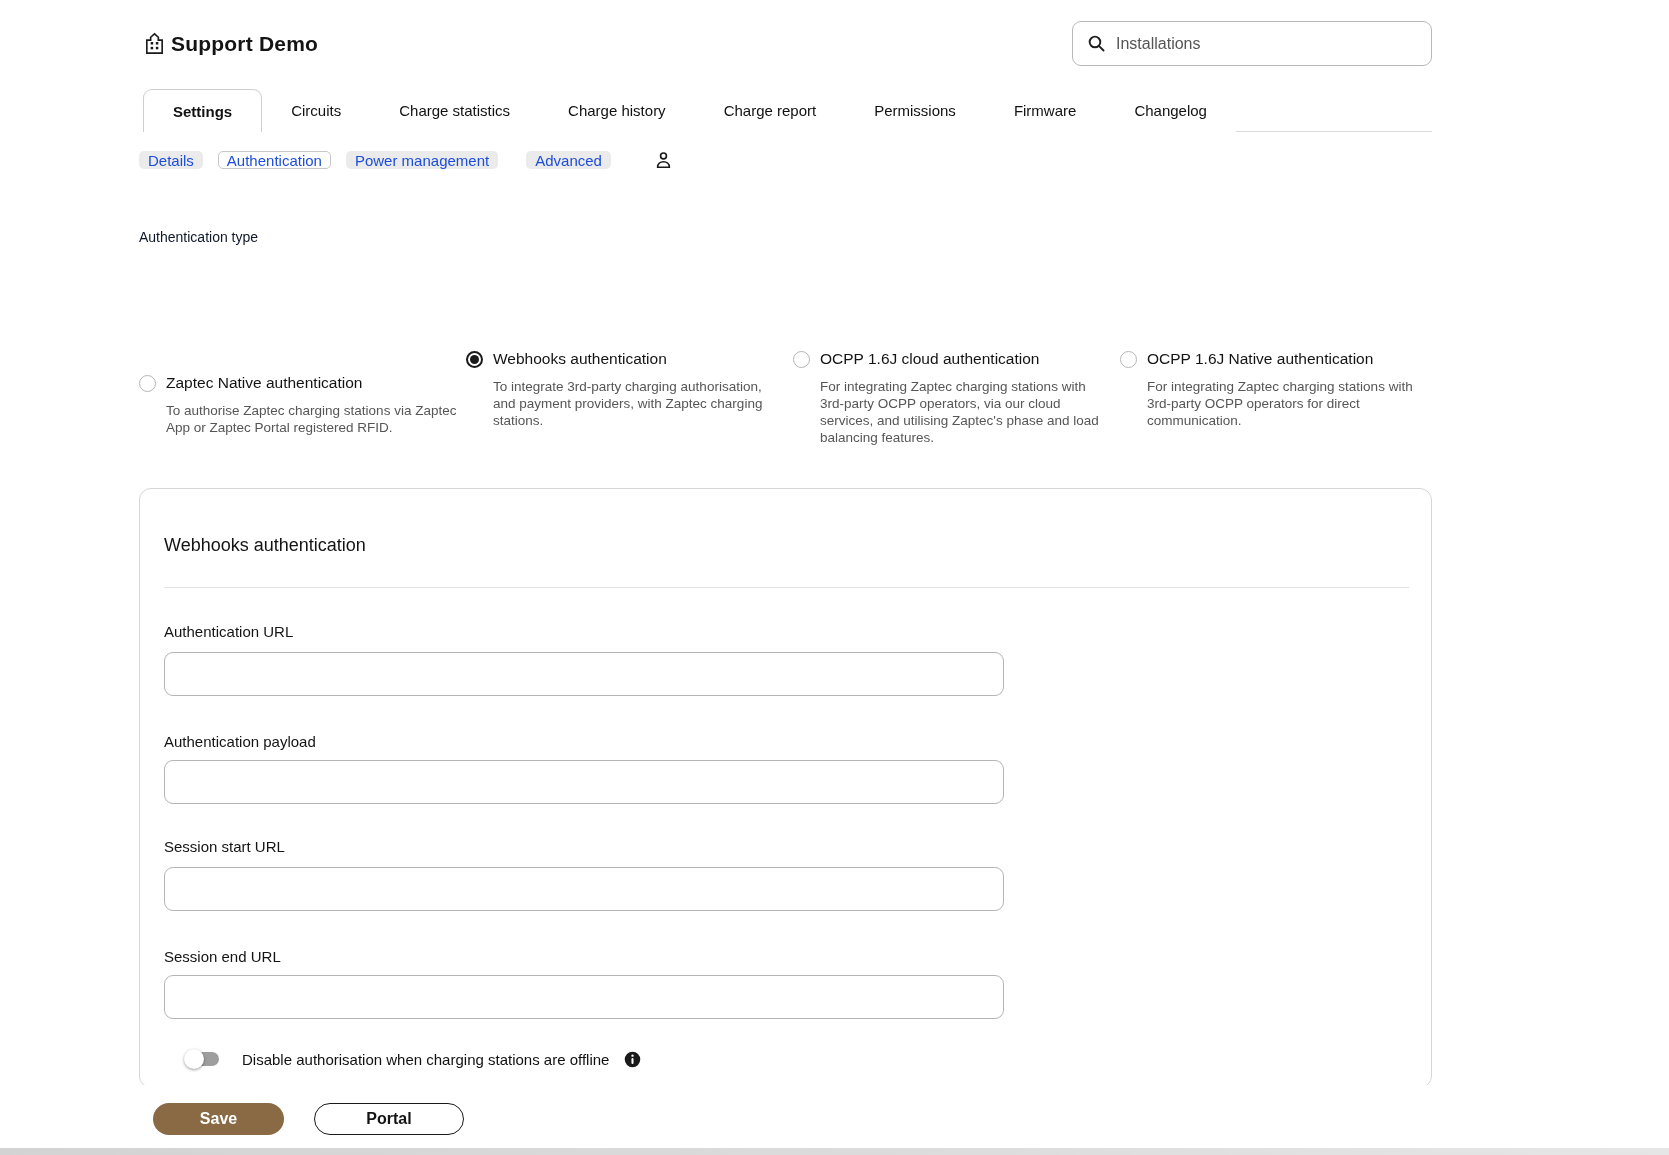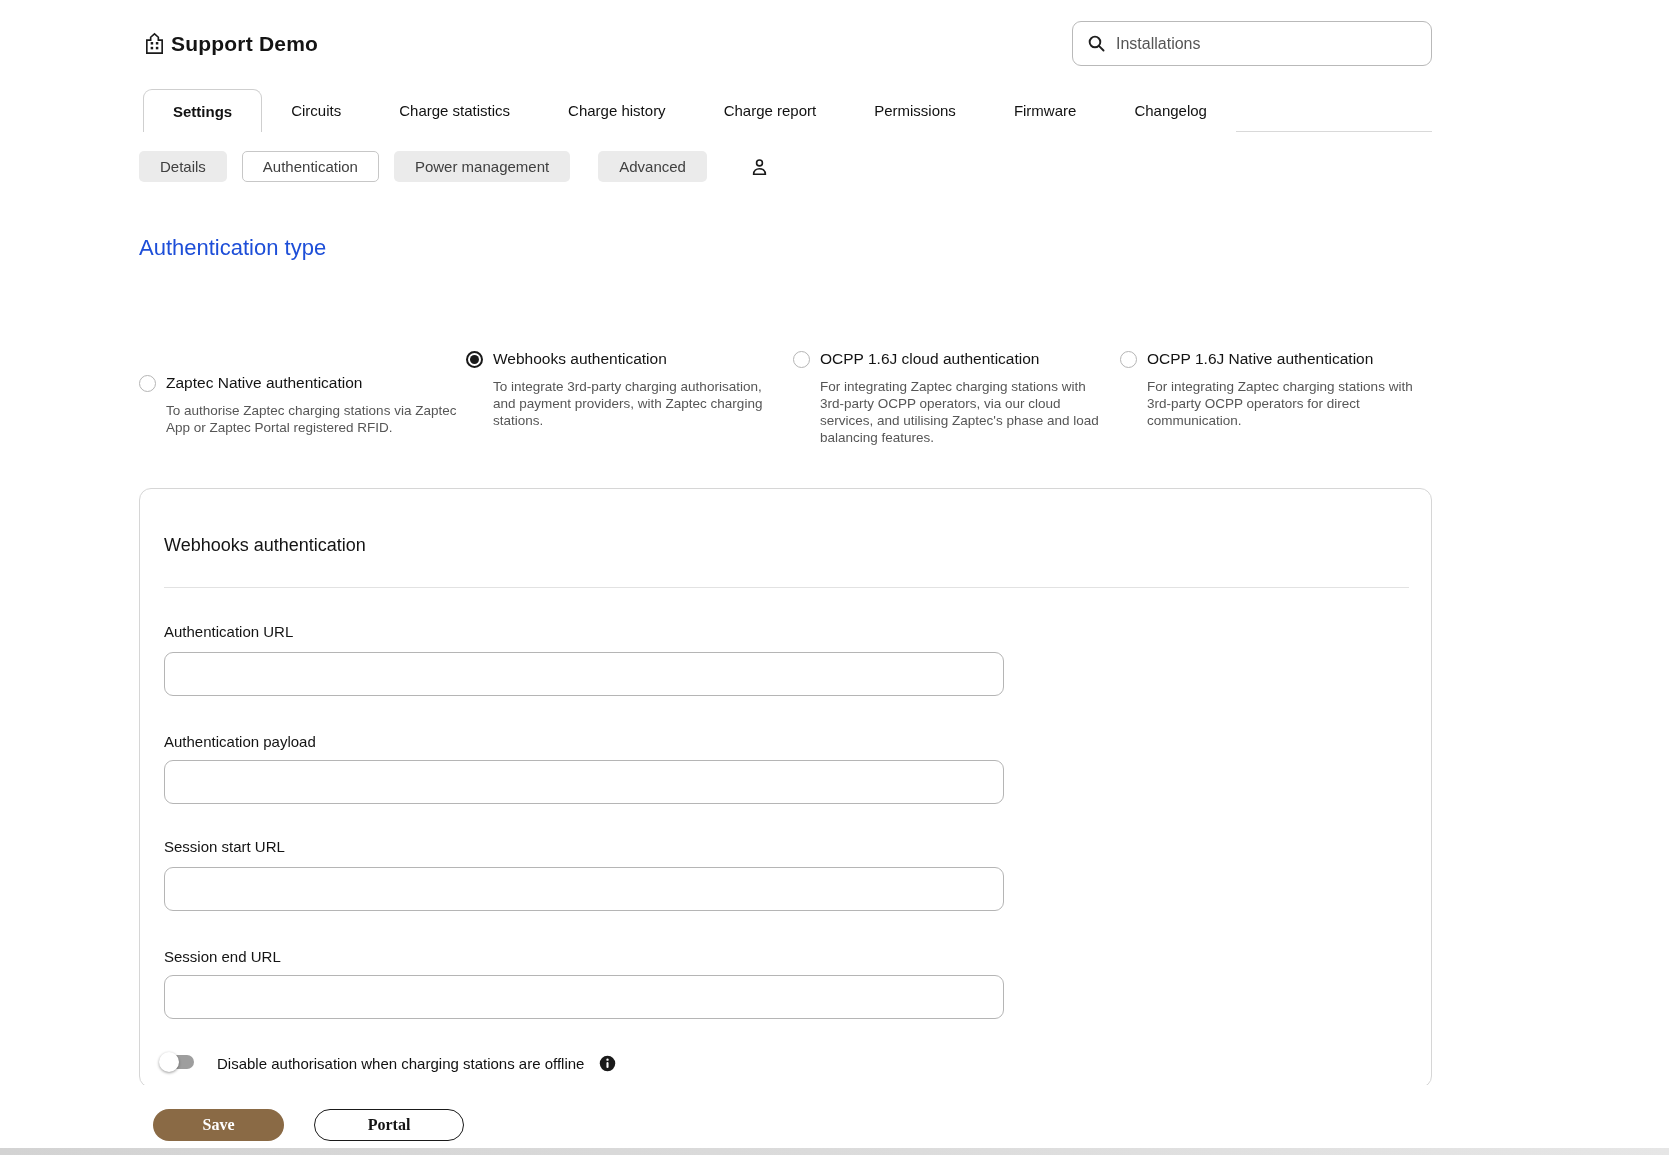--- a/index.html
+++ b/index.html
@@ -29,29 +29,29 @@
     cursor:pointer; white-space:nowrap; background:#fff;
   }
   .tab--active {
     font-weight:700; border:1px solid #cfcfcf; border-bottom:none;
     border-radius:9px 9px 0 0;
   }
   .tabs-line { position:absolute; left:232px; top:131px; width:1200px; height:1px; background:#d9d9d9; }
   
   .chips-row { position:absolute; left:139px; top:151px; display:flex; align-items:center; }
   .chip {
-    height:31px; display:flex; align-items:center; padding:0 20px; font-size:15px;
-    border-radius:5px; background:#ebebeb; color:#404040; margin-right:15px;
+    height:18px; display:flex; align-items:center; padding:0 8px; font-size:15px;
+    border-radius:5px; background:#ebebeb; color:#1d4ed8; margin-right:15px;
     border:1px solid transparent; white-space:nowrap;
   }
   .chip--active { background:#fff; border:1px solid #c7c7c7; }
   .chip--advanced { margin-left:13px; }
   .person-icon-wrap { margin-left:29px; display:flex; align-items:center; }
   
-  .section-heading { position:absolute; left:139px; top:235px; font-size:22px; font-weight:400; color:#1d4ed8; }
+  .section-heading { position:absolute; left:139px; top:229px; font-size:14px; font-weight:400; color:#0f172a; }
   
   .auth-option { position:absolute; top:350px; width:315px; }
   .auth-option .opt-head { display:flex; align-items:center; gap:10px; }
   .radio {
     width:17px; height:17px; border-radius:50%; border:1.6px solid #b5b5b5;
     background:#fff; flex:0 0 auto; position:relative;
   }
   .auth-option.selected .radio { border:2px solid #1a1a1a; }
   .auth-option.selected .radio::after {
     content:""; position:absolute; left:50%; top:50%; width:9px; height:9px;
@@ -71,38 +71,38 @@
     position:absolute; left:24px; width:840px; height:44px;
     border:1px solid #b5b5b5; border-radius:9px; background:#fff;
     font-size:15px; padding:0 14px; color:#141414; outline:none;
     font-family:"Liberation Sans", sans-serif;
   }
   .lbl-1 { top:134px; } .inp-1 { top:163px; }
   .lbl-2 { top:244px; } .inp-2 { top:271px; }
   .lbl-3 { top:349px; } .inp-3 { top:378px; }
   .lbl-4 { top:459px; } .inp-4 { top:486px; }
   
-  .toggle-row { position:absolute; left:19px; top:557px; display:flex; align-items:flex-end; gap:21px; height:26px; }
+  .toggle-row { position:absolute; left:44px; top:557px; display:flex; align-items:center; gap:21px; height:26px; }
   .switch { position:relative; width:37px; height:20px; flex:0 0 auto; cursor:pointer; }
   .switch .track {
     position:absolute; left:2px; top:3px; width:33px; height:14px; border-radius:7px;
     background:#9e9e9e;
   }
   .switch .knob {
     position:absolute; left:0; top:0; width:20px; height:20px; border-radius:50%;
     background:#fff; box-shadow:0 1px 3px rgba(0,0,0,.4);
   }
   .toggle-label { font-size:15px; font-weight:500; color:#111; }
   .info-icon-wrap { margin-left:-6px; display:flex; align-items:center; }
   
   .footer { position:absolute; left:0; top:1085px; width:1669px; height:63px; background:#fff; }
   .btn {
-    position:absolute; top:24px; height:32px; border-radius:24px; font-size:16px; font-weight:700;
+    position:absolute; top:18px; height:32px; border-radius:24px; font-size:16px; font-weight:700;
     display:flex; align-items:center; justify-content:center; cursor:pointer;
-    font-family:Liberation Serif, serif;
+    font-family:Liberation Sans, sans-serif;
   }
   .btn-save { left:153px; width:131px; background:#8a6a45; color:#fff; border:none; }
   .btn-discard { left:314px; width:150px; background:#fff; color:#141414; border:1.6px solid #1a1a1a; }
   .bottom-band { position:absolute; left:0; top:1148px; width:1669px; height:7px;
     background:linear-gradient(to right,#d3d3d3,#dcdcdc 55%,#e6e6e6); }
   svg { display:block; }
 </style>
 </head>
 <body>
 

